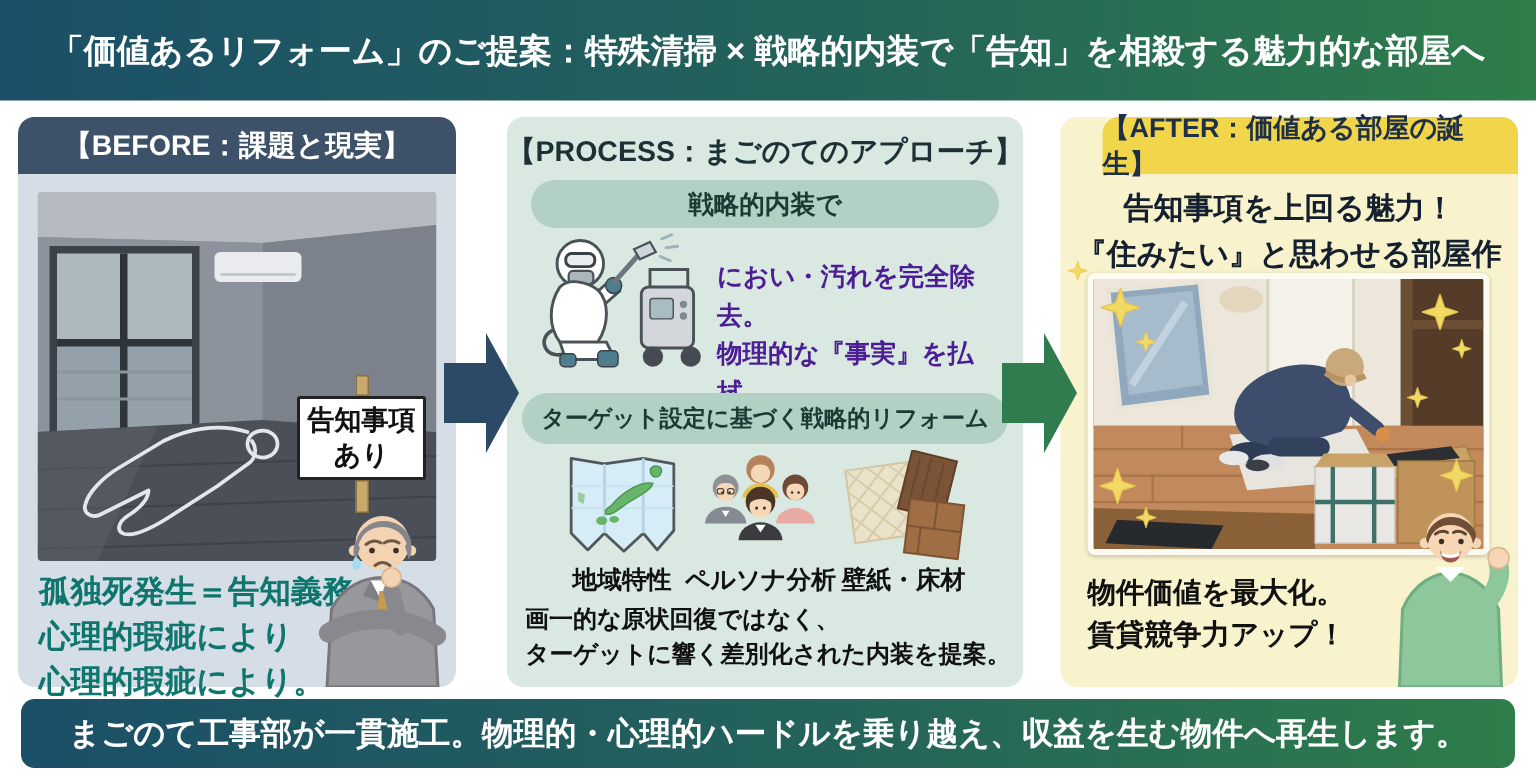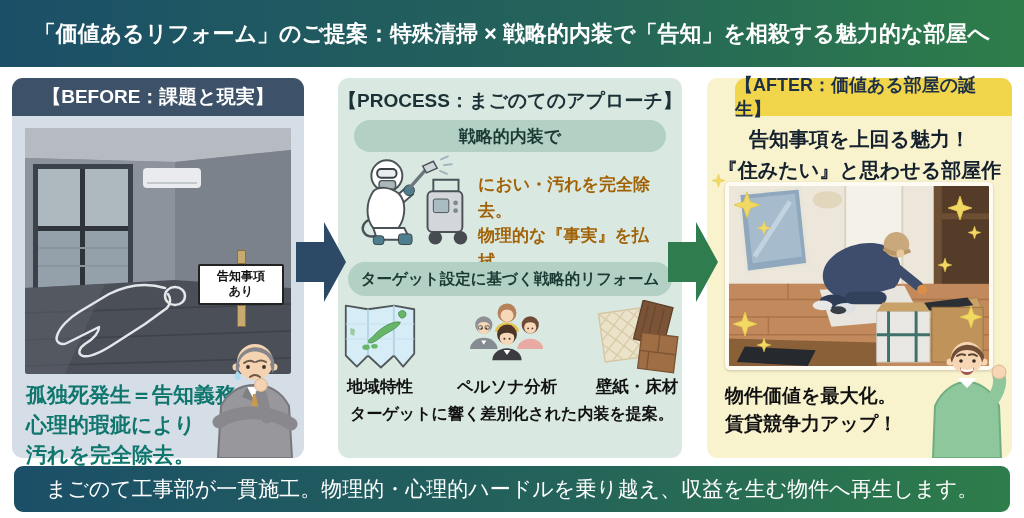--- a/index.html
+++ b/index.html
@@ -14,21 +14,21 @@
     position:absolute; left:0; top:0; width:1024px; height:67px;
     background:linear-gradient(90deg,#1b4f68 0%,#24635a 55%,#2e7d4a 100%);
     color:#ffffff; display:flex; align-items:center; justify-content:center;
     font-size:22px; font-weight:bold;
   }
   .footer-banner {
     position:absolute; left:14px; top:466px; width:996px; height:46px;
     border-radius:9px;
     background:linear-gradient(90deg,#1b4f68 0%,#24635a 55%,#2e7d4a 100%);
     color:#ffffff; display:flex; align-items:center; justify-content:center;
-    font-size:21px; font-weight:normal;
+    font-size:21px; font-weight:bold;
   }
   .panel { position:absolute; top:78px; height:380px; border-radius:11px; }
   #before-panel  { left:12px;  width:292px; background:#d5dde6; }
   #process-panel { left:338px; width:344px; background:#d9e9e1; }
   #after-panel   { left:707px; width:305px; background:#f8f2cd;padding-left:28px; }
   .panel-header {
     height:38px; border-radius:11px 11px 0 0; display:flex;
     align-items:center; justify-content:center; font-weight:bold;
   }
   #before-panel .panel-header { background:#3d5269; color:#ffffff; font-size:19px; }
@@ -37,43 +37,43 @@
 
   
   .before-photo {
     position:absolute; left:13px; top:50px; width:266px; height:246px;
     border-radius:3px; overflow:hidden;
   }
   .notice-sign { position:absolute; left:186px; top:172px; width:86px; z-index:3; text-align:center; }
   .sign-post { width:9px; background:#c8a96e; border:1.5px solid #8a6f42; margin:0 auto; }
   .sign-board {
     background:#ffffff; border:2.5px solid #222222; border-radius:2px;
-    font-size:12px; font-weight:bold; color:#111; line-height:1.25; padding:3px 0 4px;
+    font-size:18px; font-weight:bold; color:#111; line-height:1.25; padding:3px 0 4px;
   }
   .before-caption {
     position:absolute; left:14px; top:302px; font-size:21px; font-weight:bold;
     color:#0f766e; line-height:1.42; z-index:2;
   }
   .worried-man { position:absolute; right:2px; bottom:0; width:94px; height:124px; z-index:2; }
 
   
   .flow-arrow { position:absolute; top:222px; width:50px; height:80px; z-index:6; }
   #arrow-navy { left:296px; }
   #arrow-green { left:668px; }
 
   
   .pill {
     position:absolute; border-radius:17px; background:#b2d0c4; color:#1c3a33;
     font-weight:bold; display:flex; align-items:center; justify-content:center;
   }
   #pill1 { left:16px; top:42px; width:312px; height:32px; font-size:17px; }
   #pill2 { left:10px; top:184px; width:324px; height:34px; font-size:15.5px; }
   .cleaner-wrap { position:absolute; left:14px; top:74px; width:122px; height:96px; }
-  .step1-desc { position:absolute; left:140px; top:94px; font-size:17px; font-weight:bold; color:#a16207; line-height:1.5; }
-  .process-icons { position:absolute; left:0; top:222px; width:344px; display:flex; justify-content:space-between; }
+  .step1-desc { position:absolute; left:140px; top:94px; font-size:17px; font-weight:bold; color:#4c1d95; line-height:1.5; }
+  .process-icons { position:absolute; left:0; top:222px; width:344px; display:flex; justify-content:center; }
   .process-icon-col { text-align:center; }
   .process-icon-col .ic { height:74px; display:block; margin:0 auto; }
   .process-icon-col .lbl { font-size:16.5px; font-weight:bold; color:#111; margin-top:2px; }
   .step2-desc { position:absolute; left:12px; top:324px; width:330px; font-size:16px; font-weight:bold; color:#111; line-height:1.45; }
 
   
   .after-lead { position:absolute; left:0; top:46px; width:100%; text-align:center;
     font-size:20px; font-weight:bold; color:#15202e; line-height:1.55; }
   .after-photo {
     position:absolute; left:18px; top:104px; width:268px; height:188px;
@@ -129,21 +129,21 @@
     <div class="sign-board">
       <div>告知事項</div>
       <div>あり</div>
     </div>
     <div class="sign-post" style="height:22px"></div>
   </div>
 
   <div class="before-caption">
     <div>孤独死発生＝告知義務。</div>
     <div>心理的瑕疵により</div>
-    <div>汚れを完全除去。</div>
+    <div>心理的瑕疵により。</div>
   </div>
 
   <svg class="worried-man" viewBox="0 0 92 124">
     <path d="M12,72 C20,57 33,51 46,51 C59,51 72,57 80,72 L83,124 L9,124 Z" fill="#97979c" stroke="#77777c" stroke-width="2"></path>
     <polygon points="38,53 54,53 46,68" fill="#ffffff"></polygon>
     <path d="M38,53 L46,68 L33,63 Z" fill="#7f7f84"></path>
     <path d="M54,53 L46,68 L59,63 Z" fill="#7f7f84"></path>
     <polygon points="44,60 48,60 50,78 46,84 42,78" fill="#c79a4e"></polygon>
     <circle cx="27" cy="33" r="3.5" fill="#f3d3b2"></circle>
     <circle cx="65" cy="33" r="3.5" fill="#f3d3b2"></circle>
@@ -269,20 +269,21 @@
         <g transform="rotate(7 66 58)">
           <rect x="48" y="38" width="40" height="40" fill="#a06e45" stroke="#7d5433" stroke-width="1.5"></rect>
           <path d="M48,58 h40 M68,38 v20 M58,58 v20" stroke="#7d5433" stroke-width="1.5"></path>
         </g>
       </svg>
       <div class="lbl">壁紙・床材</div>
     </div>
   </div>
 
   <div class="step2-desc">
+    <div>画一的な原状回復ではなく、</div>
     <div>ターゲットに響く差別化された内装を提案。</div>
   </div>
 </div>
 
 <svg class="flow-arrow" id="arrow-green" viewBox="0 0 50 80">
   <polygon points="0,20 28,20 28,0 50,40 28,80 28,60 0,60" fill="#2f7d4f"></polygon>
 </svg>
 
 <div class="panel" id="after-panel">
   <div class="panel-header">

